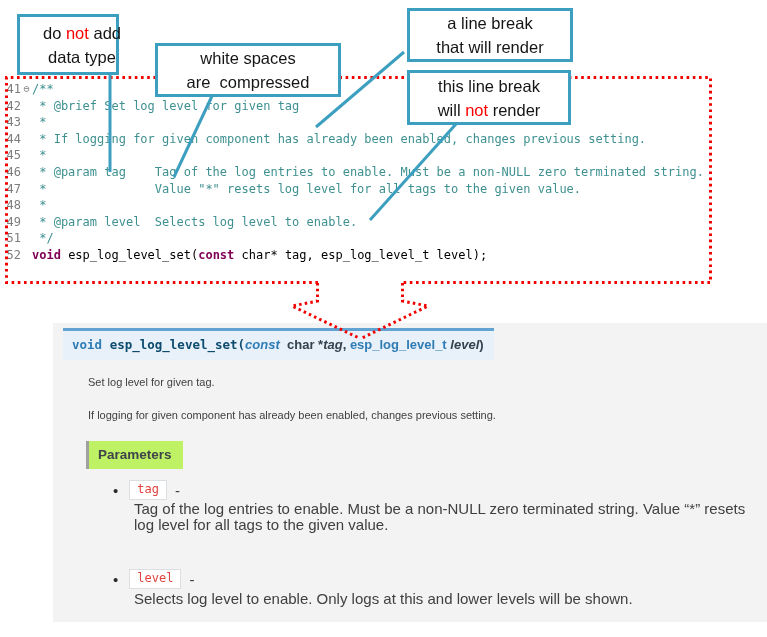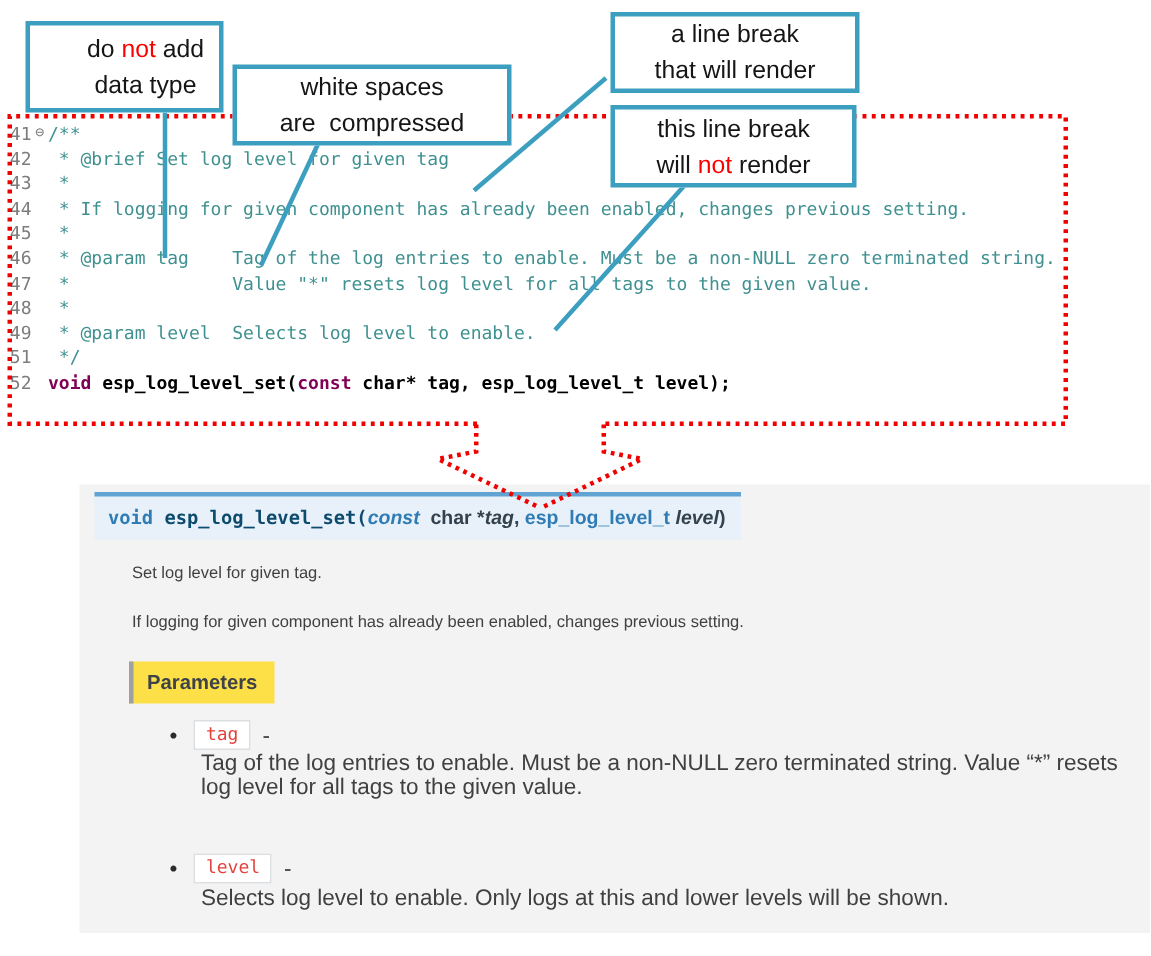--- a/index.html
+++ b/index.html
@@ -9,53 +9,53 @@
   
   .editor{position:absolute;left:4px;top:81px;z-index:1;
           font-family:"DejaVu Sans Mono",monospace;font-size:12px;line-height:16.6px;
           color:#3f9090;}
   .cl{display:flex;height:16.6px;}
   .ln{width:17px;text-align:right;color:#7d7d7d;flex:none;}
   .fold{width:11px;text-align:center;color:#7d7d7d;font-size:10px;line-height:16.6px;flex:none;}
   .cl>.ct{white-space:pre;margin-left:11px;}
   .cl.has-fold>.ct{margin-left:0;}
   .kw{color:#7f0055;font-weight:bold;}
-  .fn{color:#000000;font-weight:bold;}
+  .fn{color:#000000;font-weight:normal;}
 
   
   .overlay{position:absolute;left:0;top:0;z-index:2;pointer-events:none;}
 
   
   .callout{position:absolute;z-index:3;background:#ffffff;border:3px solid #3d9fc0;
            box-sizing:border-box;display:flex;flex-direction:column;align-items:center;
            justify-content:center;text-align:center;color:#151515;
            font-size:16.5px;line-height:24px;}
   .callout .row{white-space:pre;}
   .red{color:#fe0000;}
-  .co1{left:17px;top:14px;width:132px;height:61px;padding-left:28px;}
+  .co1{left:17px;top:14px;width:102px;height:61px;padding-left:28px;}
   .co2{left:155px;top:43px;width:186px;height:54px;}
   .co3{left:407px;top:8px;width:166px;height:54px;}
   .co4{left:407px;top:70px;width:164px;height:55px;align-items:center;}
 
   
   .panel{position:absolute;left:53px;top:323px;width:714px;height:299px;z-index:1;
          background:#f3f3f3;color:#404040;}
   .sig{position:absolute;left:10px;top:5px;display:inline-block;box-sizing:border-box;
        border-top:3px solid #61a3d2;background:#e8f1f9;padding:5px 10px 6px 9px;
        white-space:pre;font-family:"DejaVu Sans Mono",monospace;font-size:12.5px;
        line-height:18px;font-weight:bold;color:#33424e;}
   .sig .blue{color:#2f7cb5;}
   .sig .nm{color:#0c4a6e;}
   .sig .sans{font-family:"Liberation Sans",sans-serif;font-size:13px;}
   .it{font-style:italic;}
   .p{position:absolute;left:35px;font-size:11px;line-height:19px;white-space:nowrap;}
   .p1{top:50px;}
   .p2{top:83px;}
   .params-label{position:absolute;left:33px;top:118px;display:inline-block;
-       background:#fde047;border-left:3px solid #a0a0a0;padding:6px 11px 7px 9px;
+       background:#bef264;border-left:3px solid #a0a0a0;padding:6px 11px 7px 9px;
        font-size:13.5px;font-weight:bold;color:#3e4349;}
   .brow{position:absolute;left:60px;display:flex;align-items:center;font-size:15px;}
   .brow1{top:157px;}
   .brow2{top:246px;}
   .dot{margin-right:11px;color:#2b2b2b;}
   .chip{background:#ffffff;border:1px solid #dcdfe2;padding:1px 7px 2px;
         font-family:"DejaVu Sans Mono",monospace;font-size:12px;line-height:15px;
         color:#e2433e;margin-right:8px;}
   .dash{color:#404040;}
   .bdesc{position:absolute;left:81px;width:630px;font-size:15px;line-height:16px;}

